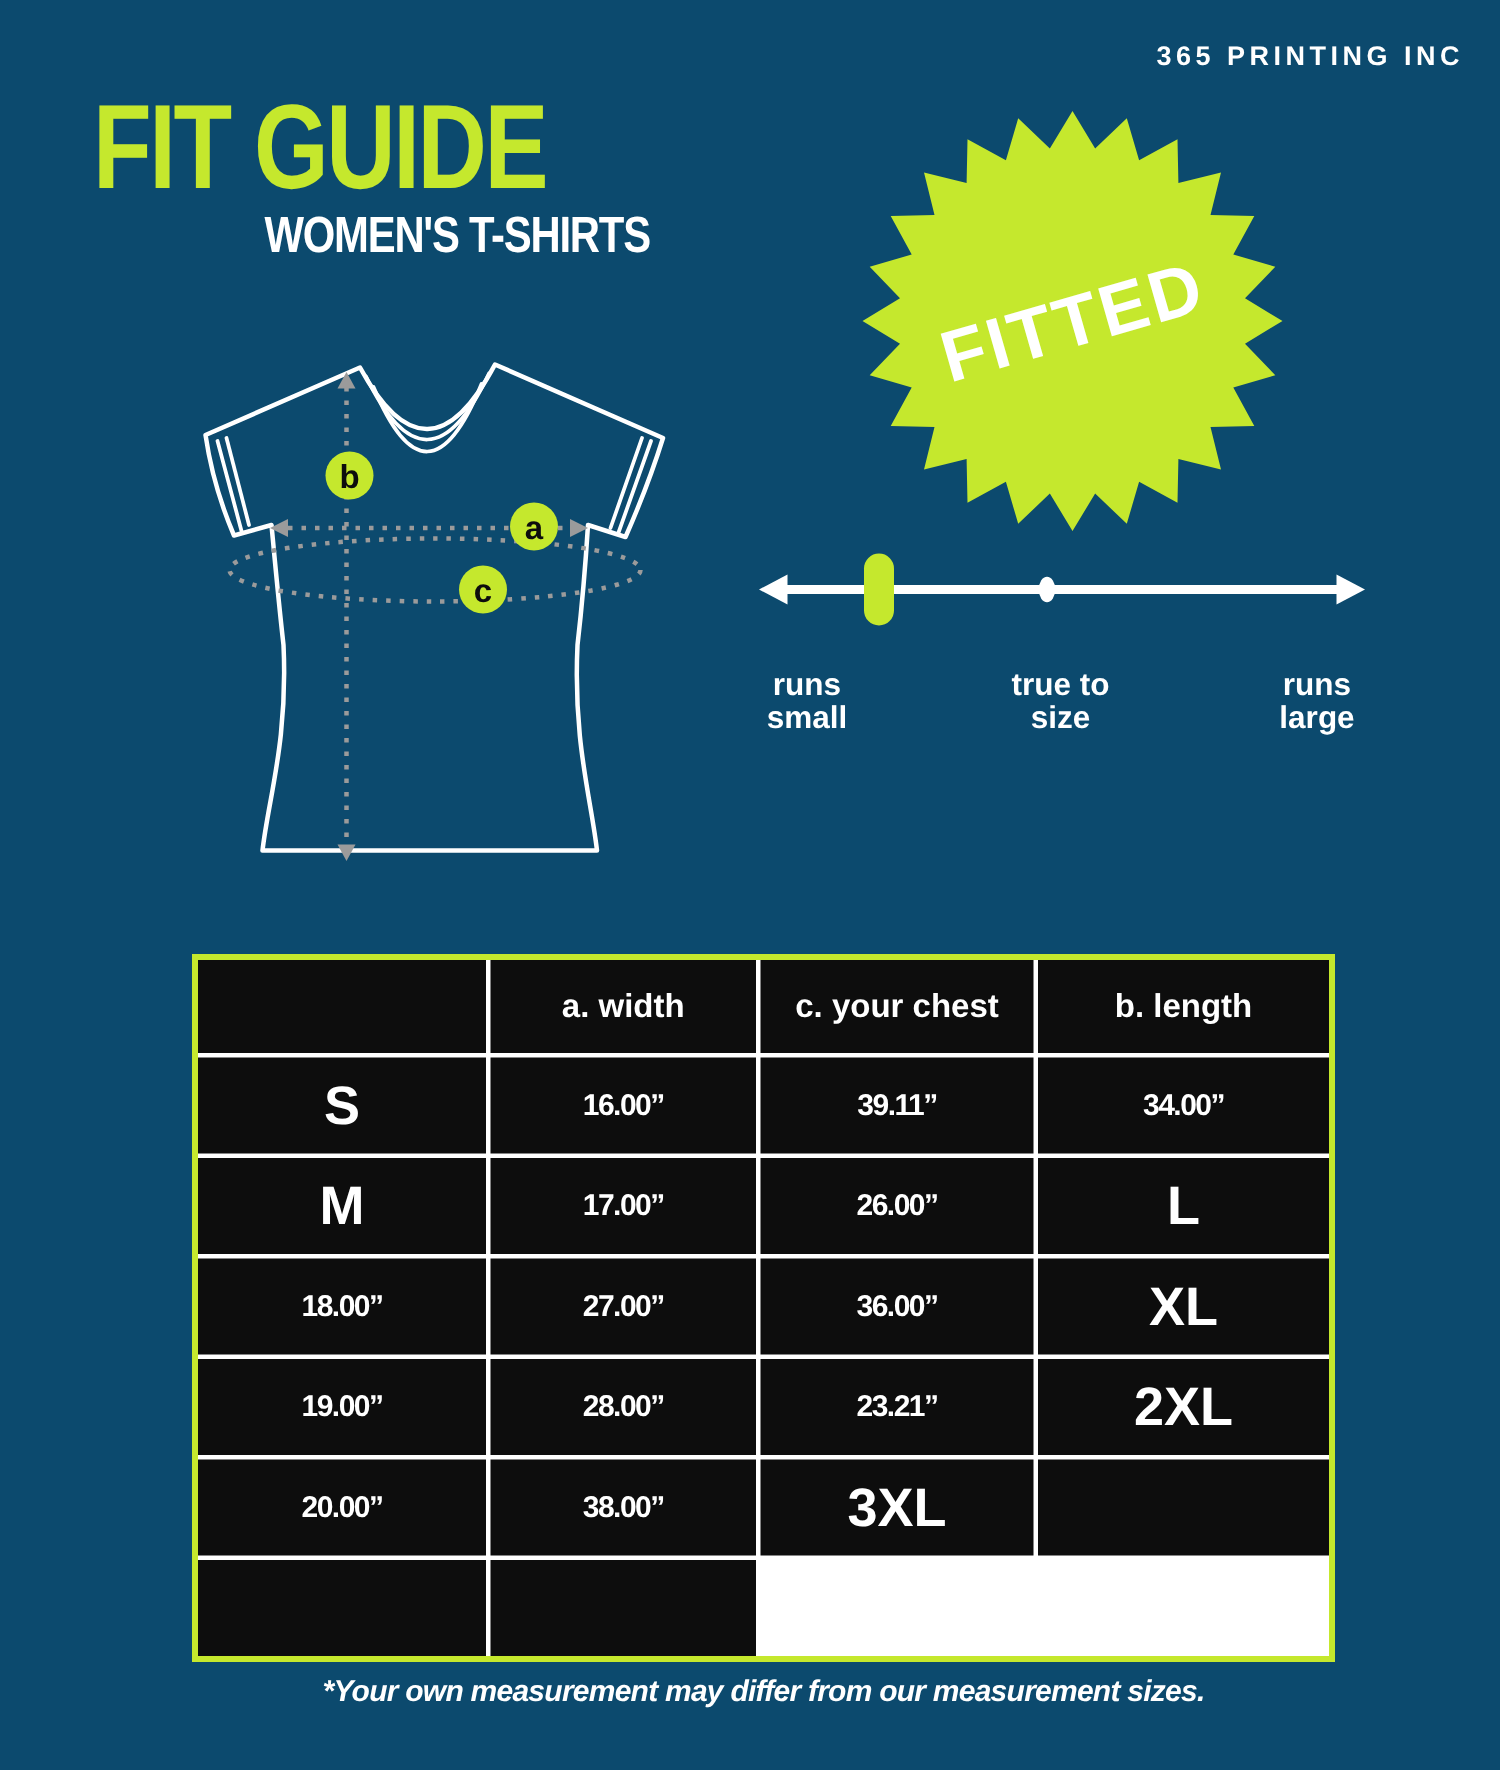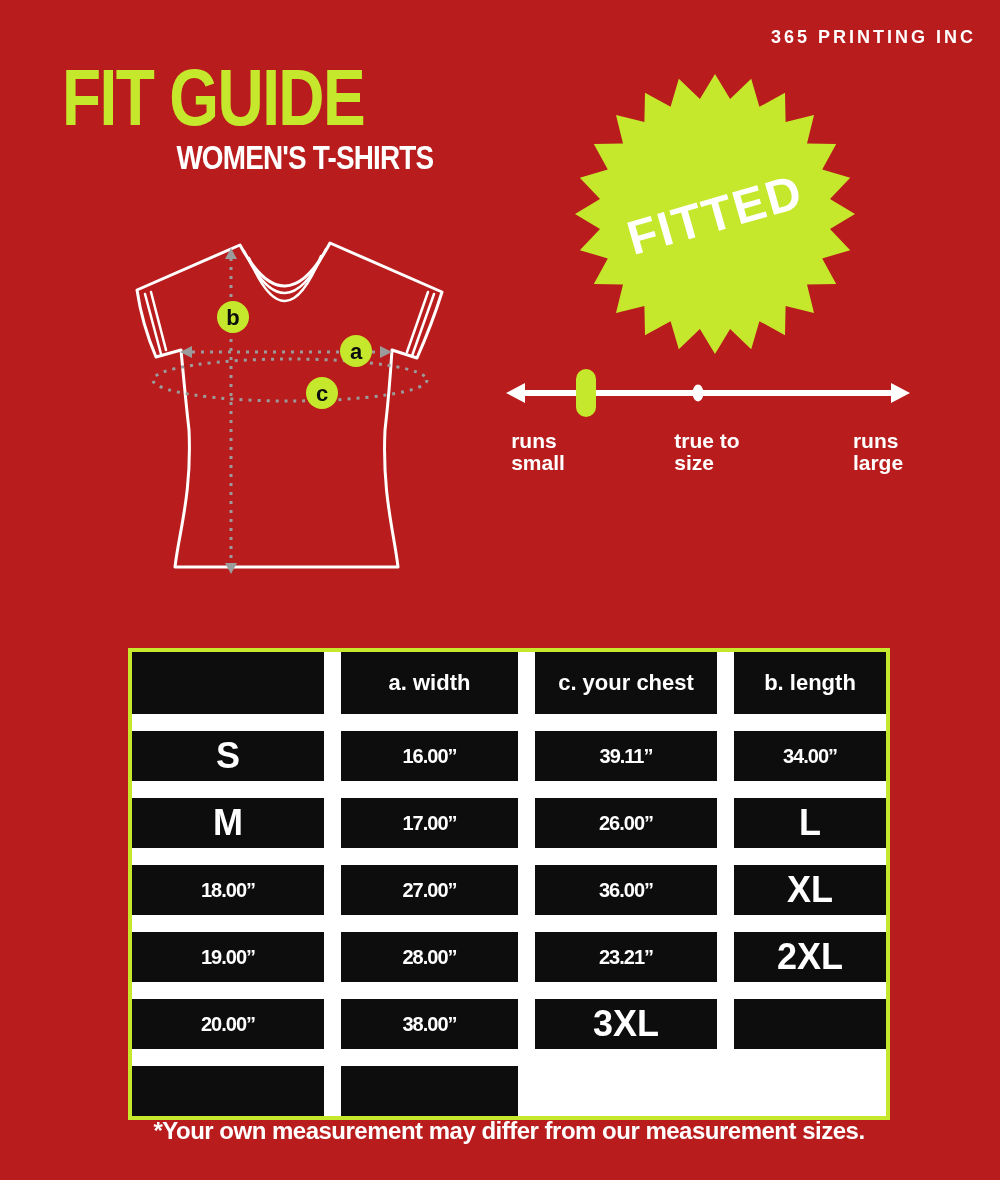--- a/index.html
+++ b/index.html
@@ -1,18 +1,18 @@
 <!DOCTYPE html>
 <html><head>
 <meta charset="utf-8">
 <style>
   html,body { margin:0; padding:0; background:#000; }
   .canvas {
     position:relative; width:1000px; height:1180px;
-    background:#b91c1c; overflow:hidden;
+    background:#0c4a6e; overflow:hidden;
     font-family:"Liberation Sans", sans-serif; color:#fff;
   }
   .brand {
     position:absolute; top:27px; right:24px;
     font-size:18px; font-weight:800; letter-spacing:3px; color:#fff;
     white-space:nowrap;
   }
   .title {
     position:absolute; left:62px; top:58px;
     font-size:80px; font-weight:800; letter-spacing:-2px; line-height:1;
@@ -24,45 +24,45 @@
     font-size:34px; font-weight:800; letter-spacing:-1px; line-height:1;
     color:#fff; transform:scaleX(0.82); transform-origin:right top;
     white-space:nowrap; text-align:right;
   }
   .tshirt-svg   { position:absolute; left:120px; top:232px; }
   .badge-svg    { position:absolute; left:570px; top:66px; }
   .scale-svg    { position:absolute; left:498px; top:365px; }
   .scale-labels { position:absolute; left:498px; top:430px; width:420px; height:54px; }
   .scale-label {
     position:absolute; transform:translateX(-50%);
-    font-size:21px; font-weight:800; line-height:22px;
-    color:#fff; white-space:nowrap;
+    text-align:center; font-size:21px; font-weight:800; line-height:22px;
+    color:#fff; white-space:nowrap;margin-top:16px;
   }
   .scale-label.pos-left   { left:40px; }
   .scale-label.pos-center { left:209px; }
   .scale-label.pos-right  { left:380px; }
 
   .size-table {
     position:absolute; left:128px; top:636px; width:762px; height:472px;
     box-sizing:border-box; background:#fff; border:4px solid #c5e82d;
     display:grid; grid-template-columns:192px 177px 182px 1fr;
-    grid-template-rows:62px repeat(6, 1fr); gap:17px;margin-top:12px;
+    grid-template-rows:62px repeat(6, 1fr); gap:3px;
   }
   .cell {
     background:#0d0d0d; display:flex; align-items:center; justify-content:center;
     font-weight:800; color:#fff; overflow:hidden;
   }
   .cell.header { font-size:22px; letter-spacing:0px; }
   .cell.size   { font-size:36px; letter-spacing:0px; }
   .cell.value  { font-size:20px; letter-spacing:-1px; }
 
   .footnote {
     position:absolute; left:128px; top:1117px; width:762px;
-    text-align:center; font-size:24px; font-weight:800; letter-spacing:-0.5px;
-    color:#fff; white-space:nowrap;
+    text-align:center; font-size:20px; font-weight:800; letter-spacing:-0.5px;
+    color:#fff; white-space:nowrap;font-style:italic;
   }
 </style>
 </head>
 <body>
 
 <div class="canvas">
 
   <div class="brand">365 PRINTING INC</div>
 
   <div class="title">FIT GUIDE</div>

